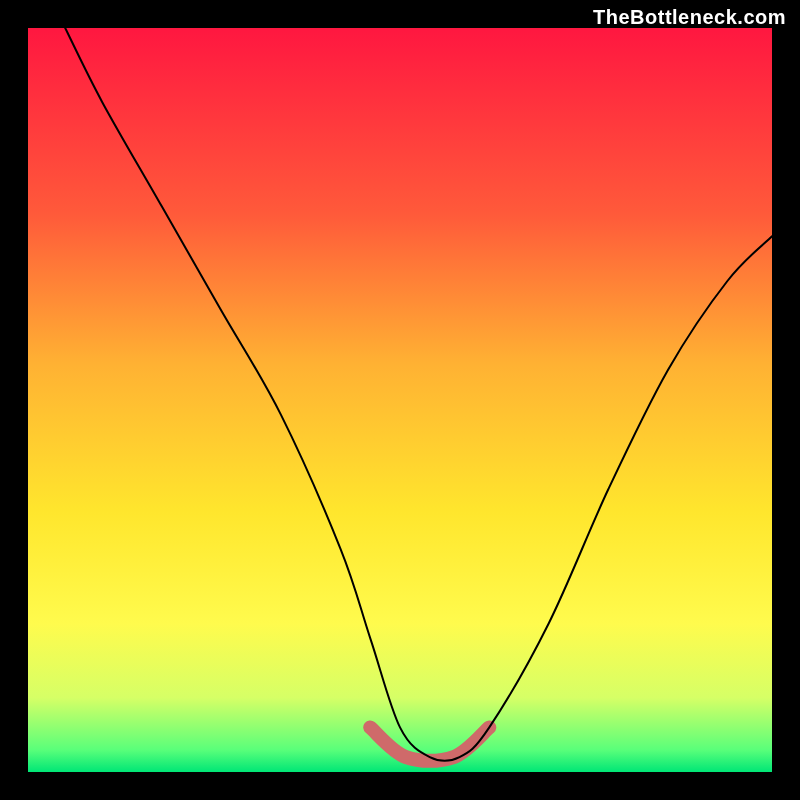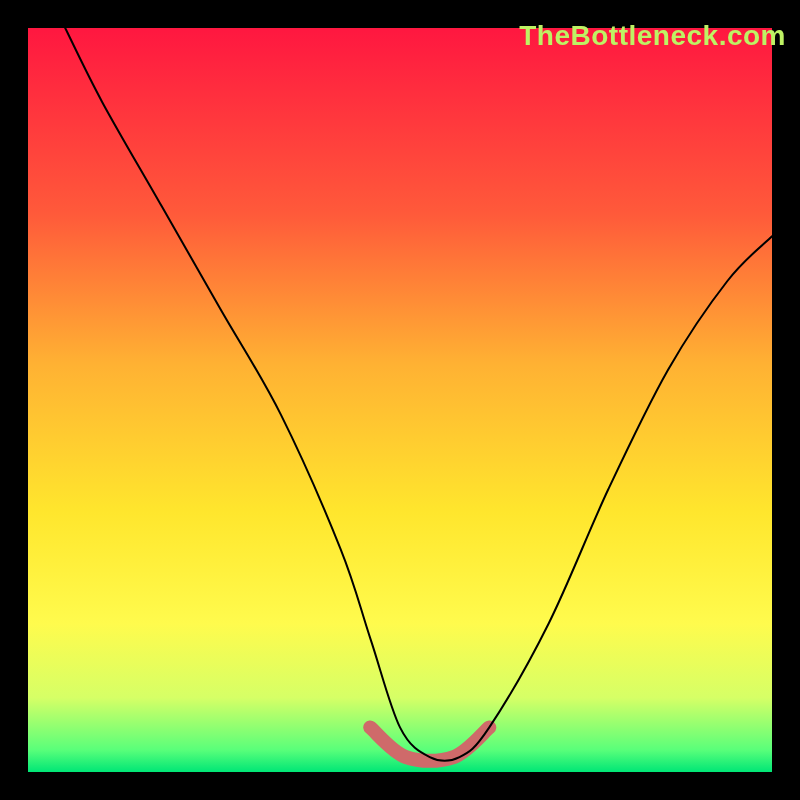--- a/index.html
+++ b/index.html
@@ -10,26 +10,26 @@
     background: #000;
     overflow: hidden;
   }
   .viewport {
     position: relative;
     width: 800px;
     height: 800px;
   }
   .watermark {
     position: absolute;
-    top: 20px;
+    top: 6px;
     right: 14px;
     font-family: Arial, Helvetica, sans-serif;
-    font-size: 28px;
+    font-size: 20px;
     font-weight: 600;
-    color: #bef264;
+    color: #ffffff;
     letter-spacing: 0.5px;
     z-index: 20;
   }
   svg {
     position: absolute;
     top: 0;
     left: 0;
   }
   .curve {
     fill: none;

